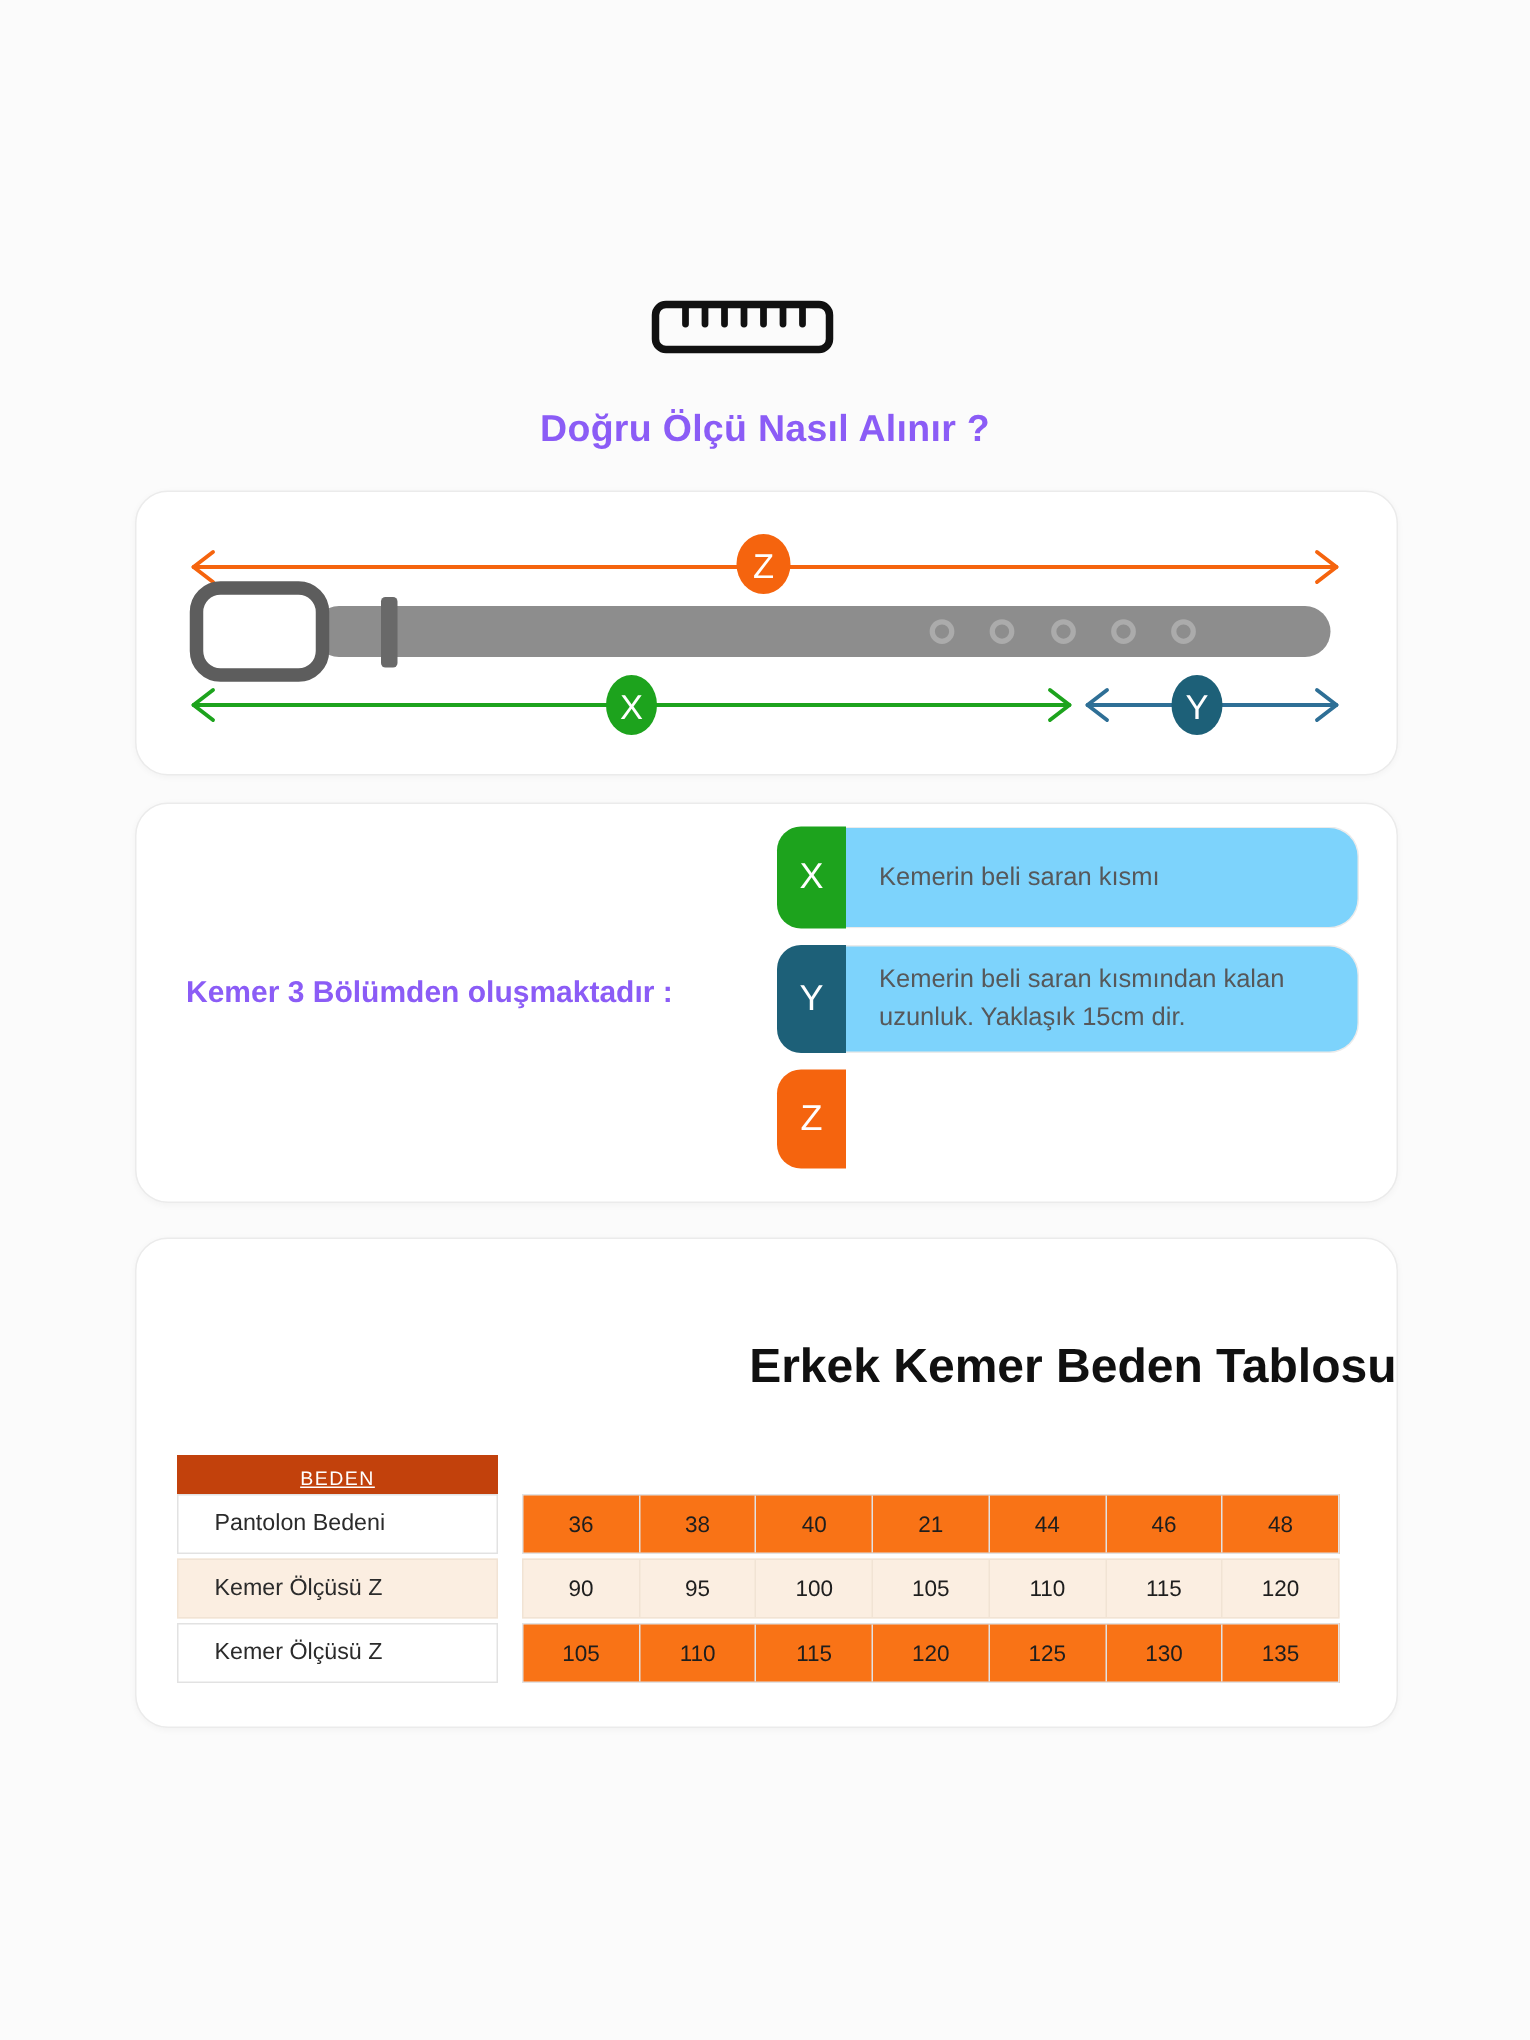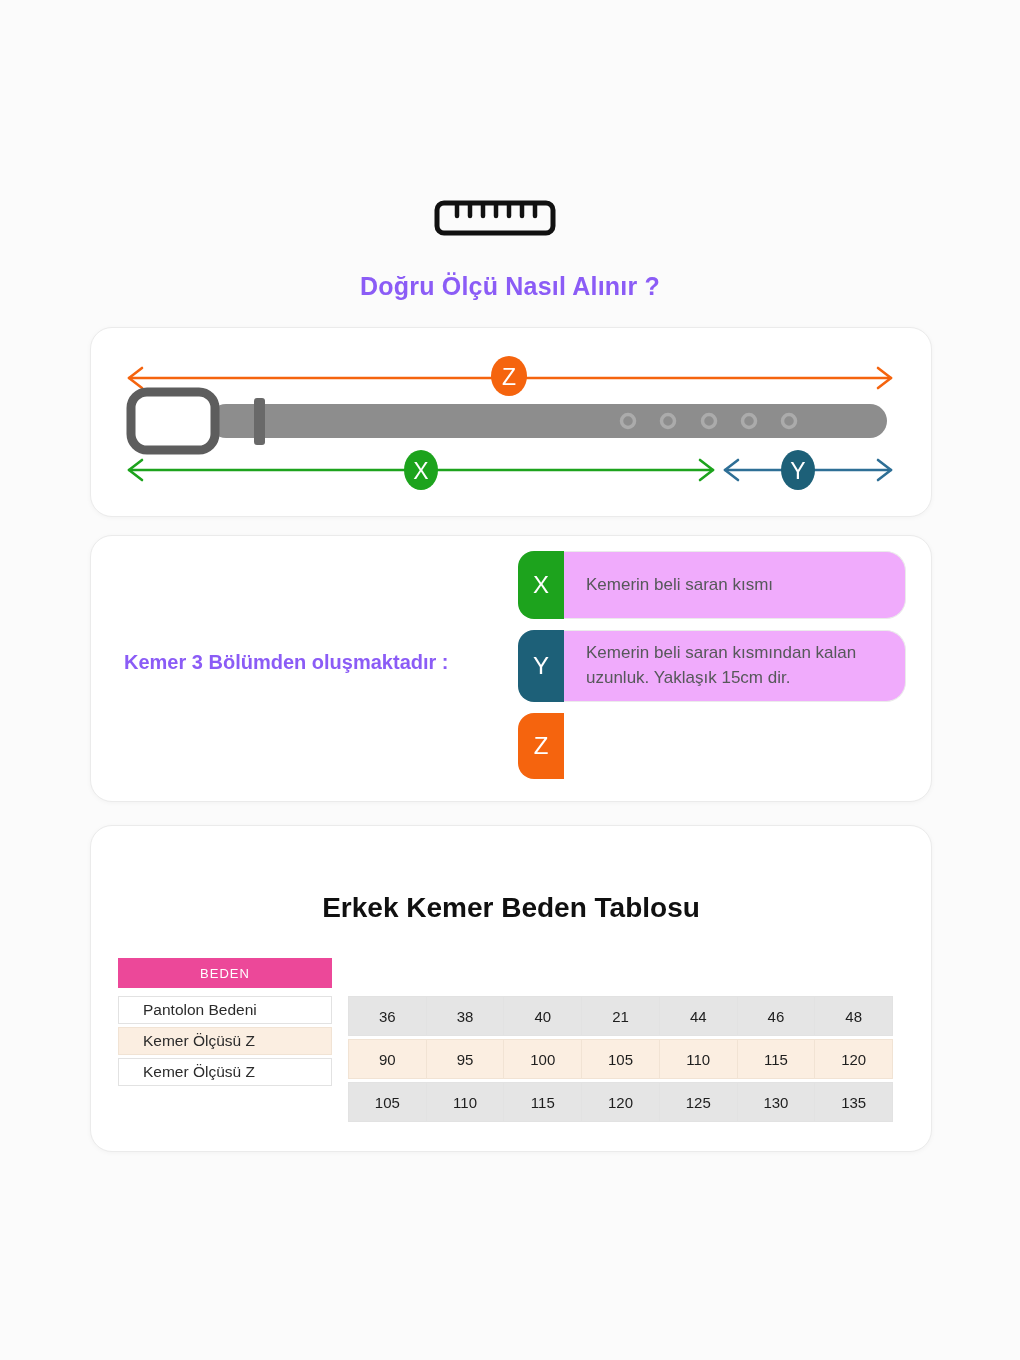--- a/index.html
+++ b/index.html
@@ -43,49 +43,49 @@
     width:46px; flex:0 0 46px;
     border-radius:16px 0 0 16px;
     display:flex; align-items:center; justify-content:center;
     color:#ffffff; font-size:24px; font-weight:400;
   }
   .legend-row .desc {
     flex:1; border:1px solid #ebebeb; border-left:none;
     border-radius:0 20px 20px 0;
     display:flex; align-items:center;
     padding:0 22px; font-size:17px; line-height:1.45; color:#56585a;
-    background:#f0abfc;
+    background:#7dd3fc;
   }
   .row-x { height:68px; } .row-y { height:72px; } .row-z { height:66px; }
   .tab-x { background:#1da31d; }
   .tab-y { background:#1d6078; }
   .tab-z { background:#f5640e; }
 
   
   .table-title {
     position:absolute; left:0; top:66px; width:840px;
-    text-align:center; font-size:28px; font-weight:700; color:#101010;
+    text-align:right; font-size:32px; font-weight:700; color:#101010;
   }
   .corner-header {
-    position:absolute; left:27px; top:132px; width:214px; height:30px;
-    background:#ec4899; color:#ffffff;
+    position:absolute; left:27px; top:144px; width:214px; height:30px;
+    background:#c2410c; color:#ffffff;
     display:flex; align-items:center; justify-content:center;
-    font-size:13px; letter-spacing:1px;
+    font-size:13px; letter-spacing:1px;text-decoration:underline;
   }
   .label-col { position:absolute; left:27px; top:170px; width:214px; }
   .label-row {
-    box-sizing:border-box; width:214px; height:28px; margin-bottom:3px;
+    box-sizing:border-box; width:214px; height:40px; margin-bottom:3px;
     border:1px solid #e2e2e2; background:#fff;
     display:flex; align-items:center; padding-left:24px;
     font-size:15.5px; color:#2b2b2b;
   }
   .values-grid { position:absolute; left:257px; top:170px; width:545px; }
   .vrow {
     box-sizing:border-box; display:flex; width:545px; height:40px; margin-bottom:3px;
-    border:1px solid #e2e2e2; background:#e5e5e5;
+    border:1px solid #e2e2e2; background:#f97316;
   }
   .vcell {
     flex:1; display:flex; align-items:center; justify-content:center;
     font-size:15px; color:#1e1e1e;
     border-right:1px solid #e2e2e2;
   }
   .vcell:last-child { border-right:none; }
   .highlight { background:#fbeee1 !important; border-color:#f1e3d4 !important; }
   .highlight .vcell { border-right-color:#f1e3d4; }
 </style>

